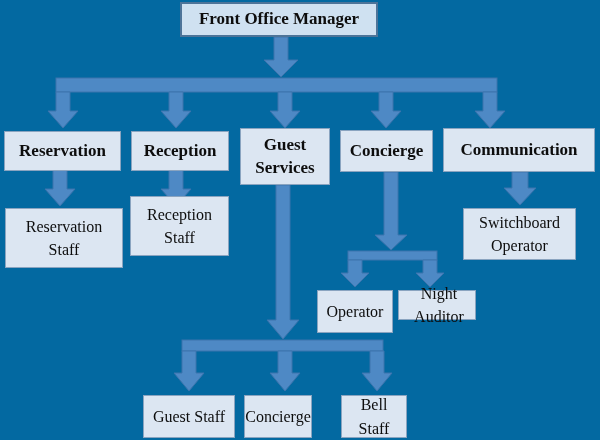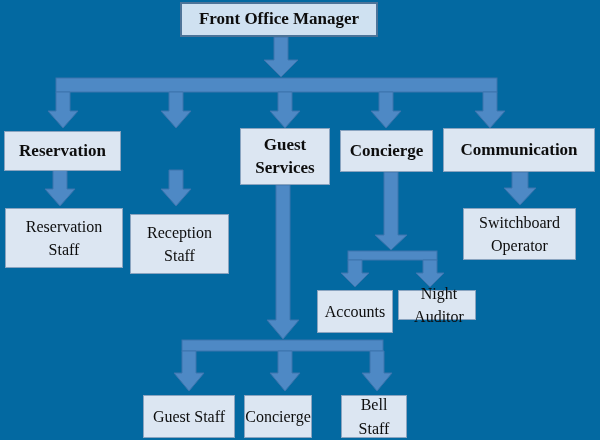--- a/index.html
+++ b/index.html
@@ -43,21 +43,21 @@
     font-weight:bold;font-size:17px;
   }
   
   .n-root{left:180px;top:2px;width:198px;height:35px;}
   .n-reservation{left:4px;top:131px;width:117px;height:40px;}
   .n-reception{left:131px;top:131px;width:98px;height:40px;}
   .n-guest-services{left:240px;top:128px;width:90px;height:57px;}
   .n-accounts{left:340px;top:130px;width:93px;height:42px;}
   .n-communication{left:443px;top:128px;width:152px;height:44px;}
   .n-reservation-staff{left:5px;top:208px;width:118px;height:60px;}
-  .n-reception-staff{left:130px;top:214px;width:99px;height:60px;}
+  .n-reception-staff{left:130px;top:196px;width:99px;height:60px;}
   .n-switchboard{left:463px;top:208px;width:113px;height:52px;}
   .n-cashier{left:317px;top:290px;width:76px;height:43px;}
   .n-night-auditor{left:398px;top:290px;width:78px;height:30px;padding-left:8px;}
   .n-guest-staff{left:143px;top:395px;width:92px;height:43px;}
   .n-concierge{left:244px;top:395px;width:68px;height:43px;}
   .n-bell-staff{left:341px;top:395px;width:66px;height:43px;}
 </style>
 </head>
 <body>
 
@@ -97,41 +97,44 @@
     <polygon points="423,260 437,260 437,273 444,273 430,287 416,273 423,273"></polygon>
   </svg>
 
   <div class="node root n-root">
     <span>Front Office Manager</span>
   </div>
 
   <div class="node head n-reservation">
     <span>Reservation</span>
   </div>
+  <div class="node head n-reception">
+    <span>Reception</span>
+  </div>
   <div class="node head n-guest-services">
     <span>Guest Services</span>
   </div>
   <div class="node head n-accounts">
     <span>Concierge</span>
   </div>
   <div class="node head n-communication">
     <span>Communication</span>
   </div>
 
   <div class="node n-reservation-staff">
     <span>Reservation Staff</span>
   </div>
   <div class="node n-reception-staff">
     <span>Reception Staff</span>
   </div>
   <div class="node n-switchboard">
     <span>Switchboard Operator</span>
   </div>
   <div class="node n-cashier">
-    <span>Accounts</span>
+    <span>Operator</span>
   </div>
   <div class="node n-night-auditor">
     <span>Night Auditor</span>
   </div>
   <div class="node n-guest-staff">
     <span>Guest Staff</span>
   </div>
   <div class="node n-concierge">
     <span>Concierge</span>
   </div>

